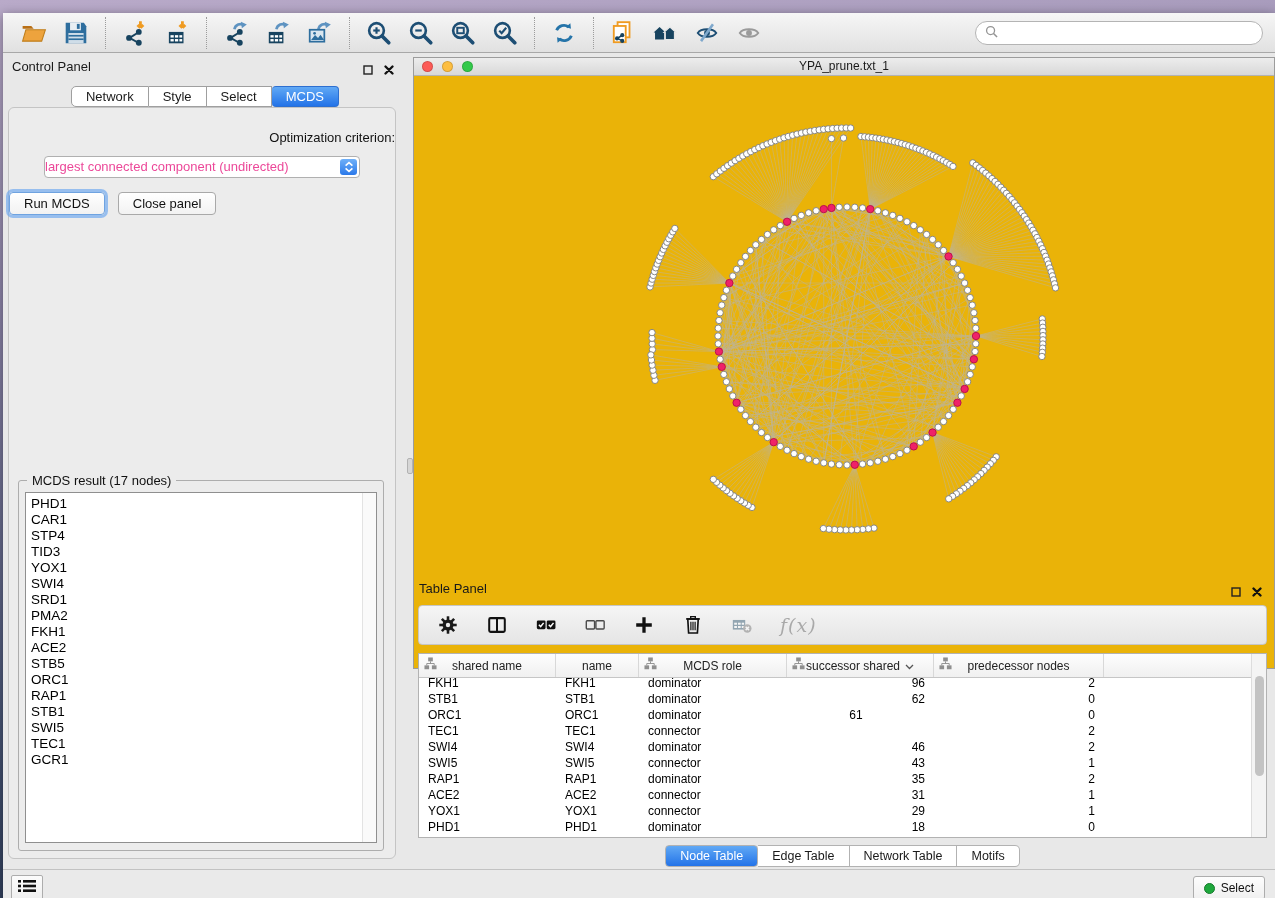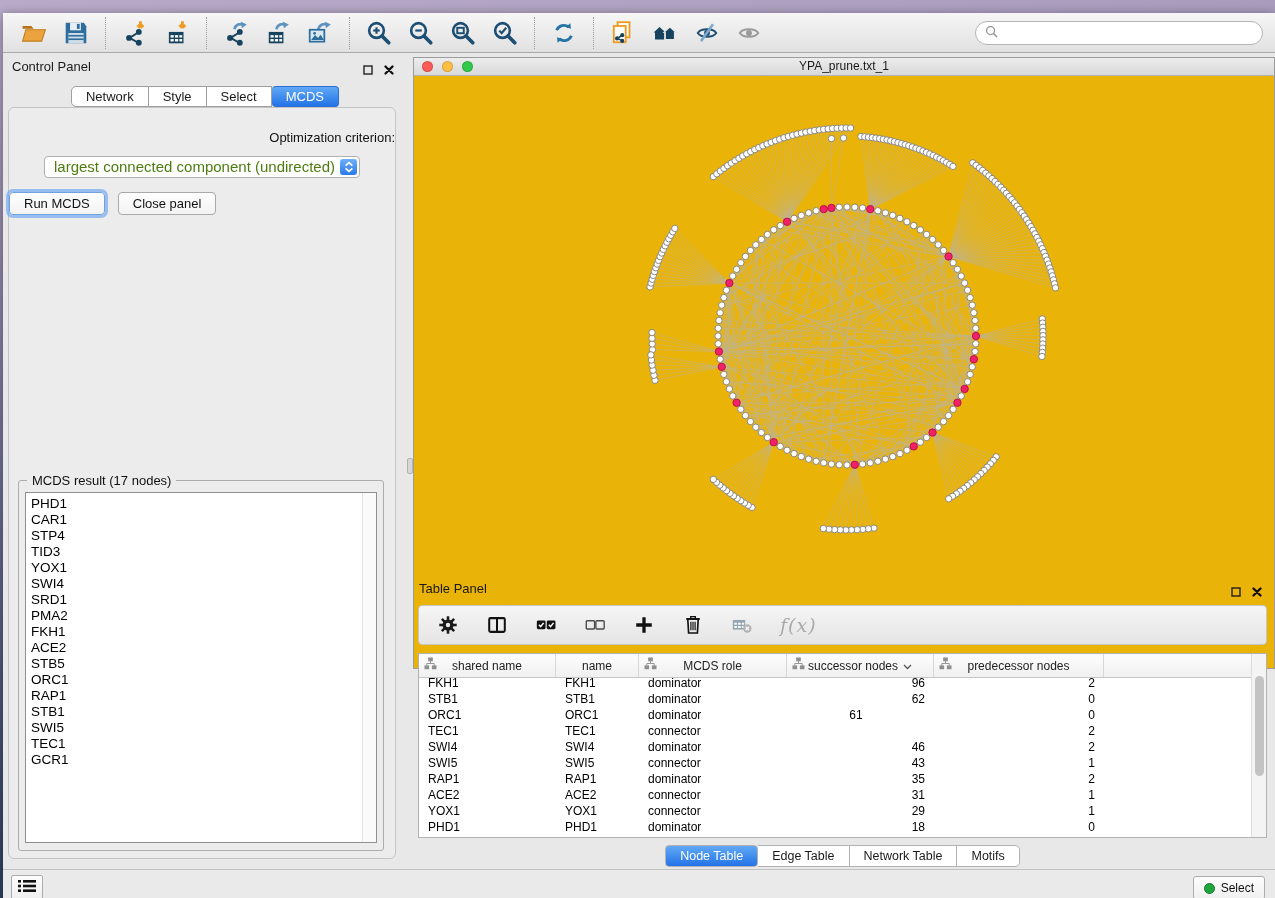--- a/index.html
+++ b/index.html
@@ -38,21 +38,21 @@
     background:#fff; border:1px solid #9f9f9f; border-left:none; }
   .tab:first-child { border-left:1px solid #9f9f9f; border-radius:5px 0 0 5px; }
   .tab:last-child { border-radius:0 5px 5px 0; }
   .tab.active { background:linear-gradient(#61a9f5,#2373e8); color:#fff; border-color:#2d6fd0; border-radius:4px; }
 
   .cp-content { position:absolute; top:54px; left:5px; width:388px; height:752px;
     background:#ececec; border:1px solid #c4c4c4; border-radius:6px; }
   .opt-label { text-align:right; margin-top:22px; font-size:13px; color:#111; }
   .select-box { position:relative; width:316px; height:22px; margin:11px auto 0;
     background:#fff; border:1px solid #b0b0b0; border-radius:4px; }
-  .select-box .sel-text { font-size:15px; color:#4d7c0f; line-height:20px; padding-left:9px;
+  .select-box .sel-text { font-size:13px; color:#ec4899; line-height:20px; 
     white-space:nowrap; overflow:hidden; }
   .sel-stepper { position:absolute; right:2px; top:2px; width:17px; height:16px; border-radius:3px;
     background:linear-gradient(#6fb0f8,#2b79ea); display:flex; align-items:center; justify-content:center; }
   .btn-row { display:flex; gap:13px; margin-top:14px; }
   .btn { height:23px; padding:0 14px; background:linear-gradient(#fff,#f2f2f2);
     border:1px solid #a9a9a9; border-radius:4px; font-size:13px; color:#111; line-height:21px; }
   .btn.focused { box-shadow:0 0 0 3px rgba(106,166,240,.65); border-color:#6fa3e0; }
 
   .groupbox { position:absolute; left:9px; right:11px; top:372px; height:371px;
     border:1px solid #adadad; border-radius:3px; }
@@ -1229,21 +1229,21 @@
           </div>
           <div class="th" style="width: 147px;">
             <span class="tree"><svg width="13" height="13" viewBox="0 0 14 14">
                 <g fill="#8f8f8f">
                   <rect x="4.5" y="0.5" width="5" height="4.2"></rect>
                   <rect x="0.5" y="9" width="5" height="4.2"></rect>
                   <rect x="8.5" y="9" width="5" height="4.2"></rect>
                 </g>
                 <path d="M7 4.7v2.3M3 9V7h8v2" stroke="#8f8f8f" stroke-width="1" fill="none"></path>
               </svg></span>
-            <span>successor nodes</span>
+            <span>successor shared</span>
             <span><svg width="9" height="6" viewBox="0 0 9 6">
                 <path d="M1 1l3.5 3.5L8 1" stroke="#555" stroke-width="1.3" fill="none"></path>
               </svg></span>
           </div>
           <div class="th" style="width: 170px;">
             <span class="tree"><svg width="13" height="13" viewBox="0 0 14 14">
                 <g fill="#8f8f8f">
                   <rect x="4.5" y="0.5" width="5" height="4.2"></rect>
                   <rect x="0.5" y="9" width="5" height="4.2"></rect>
                   <rect x="8.5" y="9" width="5" height="4.2"></rect>

